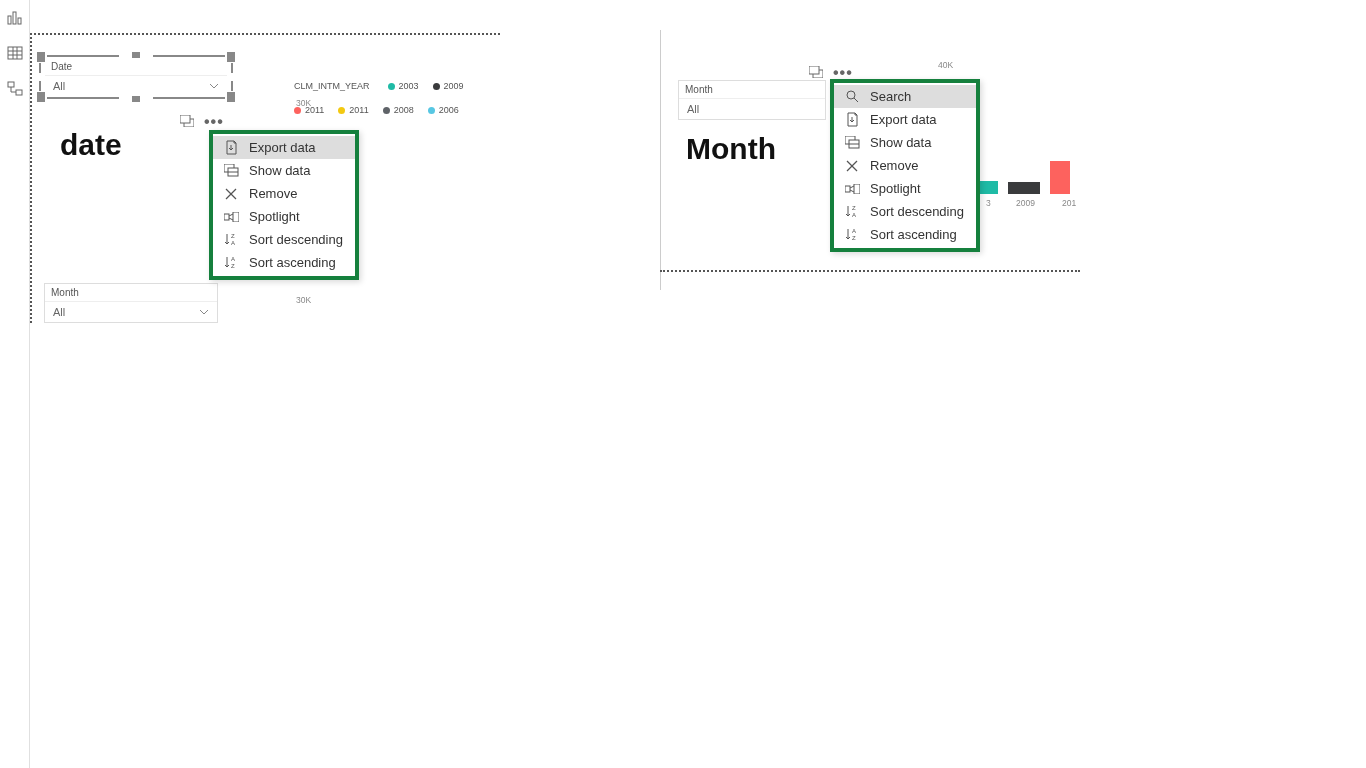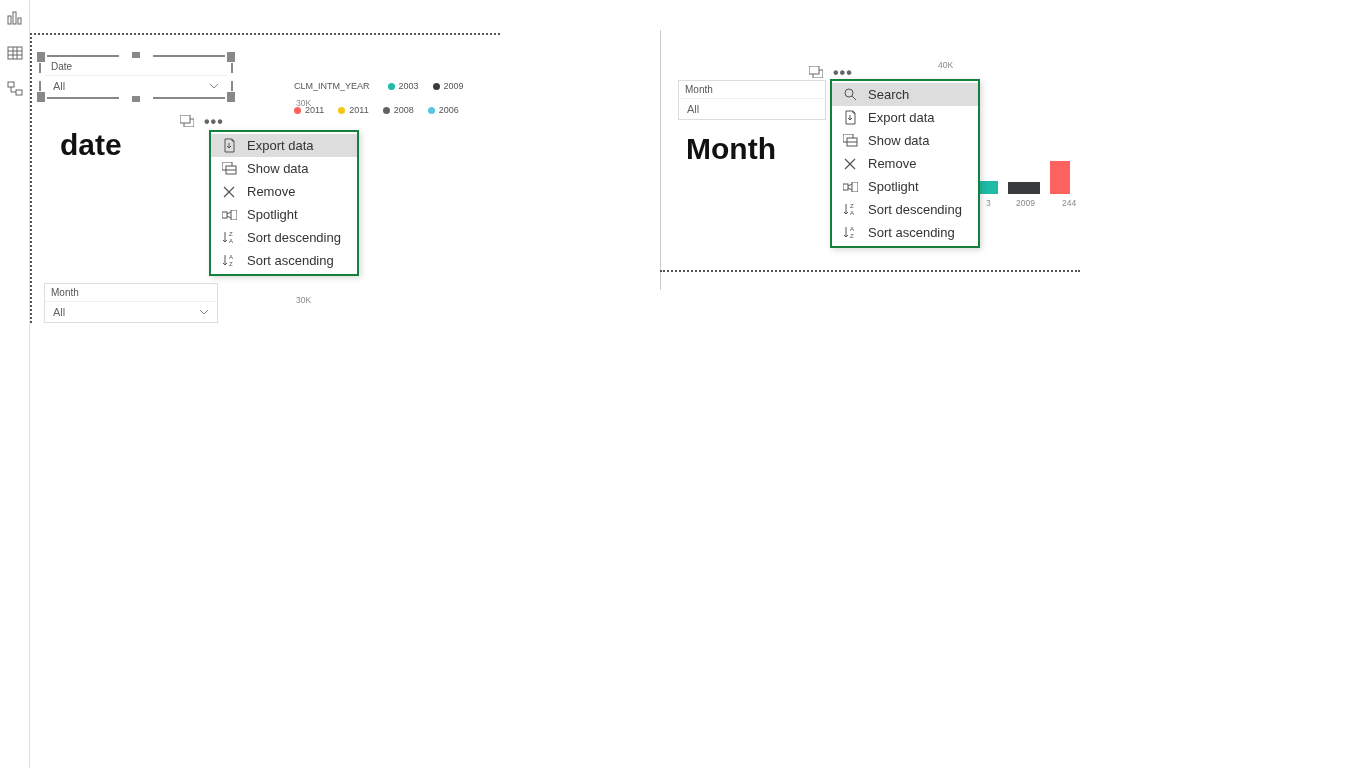--- a/index.html
+++ b/index.html
@@ -47,21 +47,21 @@
 .big-label { position: absolute; font-size: 30px; font-weight: 700; color: #111; }
 
 .legend { position: absolute; font-size: 9px; color: #555; display: flex; gap: 14px; align-items: center; flex-wrap: wrap; }
 .legend .title { margin-right: 4px; }
 .legend .swatch { display: inline-block; width: 7px; height: 7px; border-radius: 50%; margin-right: 2px; vertical-align: middle; }
 .legend .item { display: inline-flex; align-items: center; gap: 2px; text-align: center; }
 
 .axis-label { position: absolute; font-size: 8.5px; color: #888; }
 
 .context-menu {
-  position: absolute; background: #fff; border: 2px solid #15803d;
+  position: absolute; background: #fff; border: 4px solid #15803d;
   box-shadow: 2px 2px 6px rgba(0,0,0,.15); font-size: 13px; color: #333; z-index: 50;
   width: 150px; padding: 2px 0;
 }
 .context-menu .mitem {
   display: flex; align-items: center; gap: 10px; padding: 4px 10px; height: 23px; cursor: pointer;
 }
 .context-menu .mitem.highlight { background: #ddd; }
 .context-menu .micon { width: 16px; display: flex; justify-content: center; }
 
 .bars { position: absolute; display: flex; align-items: flex-end; gap: 10px; }
@@ -270,21 +270,21 @@
 
   <div class="axis-label" style="left:268px; top:30px;margin-left:10px;">40K</div>
 
   <div class="bars" style="left:320px; top:130px; height:34px;">
     <div class="bar" style="height:13px; background:#1fbba6; width:18px;"></div>
     <div class="bar" style="height:12px; background:#3a3b3d;"></div>
     <div class="bar" style="height:33px; background:#fd625e; width:20px;"></div>
   </div>
   <div class="bar-label" style="left:326px; top:168px;">3</div>
   <div class="bar-label" style="left:356px; top:168px;">2009</div>
-  <div class="bar-label" style="left:402px; top:168px;">244</div>
+  <div class="bar-label" style="left:402px; top:168px;">201</div>
 
   <div class="context-menu" style="left:170px; top:49px;">
     <div class="mitem highlight">
       <span class="micon">
           <svg width="13" height="13" viewBox="0 0 13 13">
             <circle cx="5" cy="5" r="4" fill="none" stroke="#555"></circle>
             <line x1="8" y1="8" x2="12" y2="12" stroke="#555"></line>
           </svg>
         </span>
       <span>Search</span>

